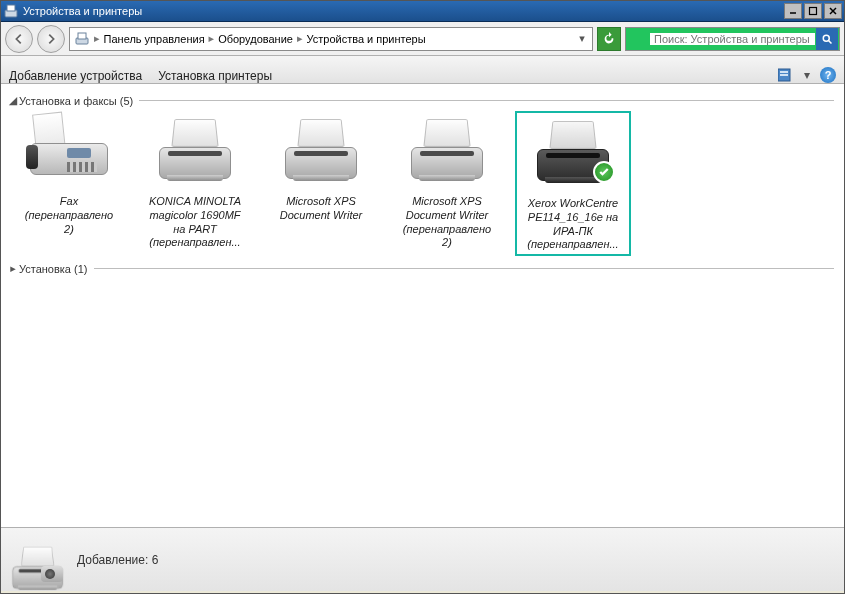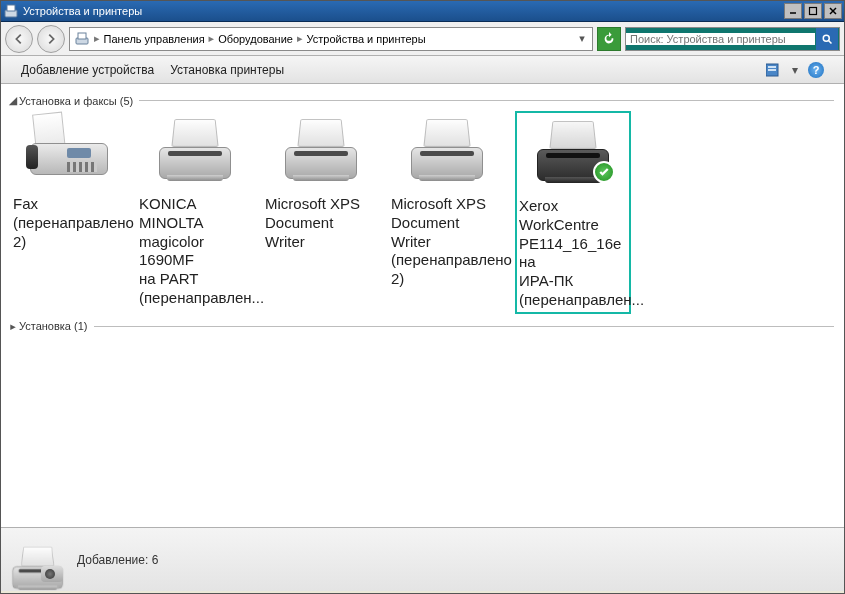--- a/index.html
+++ b/index.html
@@ -15,39 +15,39 @@
 
   
   .navrow { height:34px; background:#f0f0f0; border-bottom:1px solid #b0b0b0; display:flex; align-items:center; padding:2px 4px; gap:4px;}
   .navbtn { width:28px; height:28px; border-radius:50%; background:radial-gradient(#fafafa,#d8d8d8); border:1px solid #a0a0a0; display:flex; align-items:center; justify-content:center; cursor:pointer;}
   .navbtn svg { width:14px; height:14px; stroke:#555; }
   .addr { flex:1; height:24px; background:#fff; border:1px solid #8a8a8a; display:flex; align-items:center; padding:0 4px; font-size:11px; gap:4px;}
   .addr .sep { color:#777; }
   .addr .addrdrop { width:12px; color:#555; text-align:center; }
   .refresh { width:24px; height:24px; background:#3a9b3a; border:1px solid #2d7a2d; display:flex; align-items:center; justify-content:center; cursor:pointer;}
   .refresh svg { width:14px; height:14px; fill:#fff; }
-  .searchbox { width:215px; height:24px; display:flex; align-items:center; background:#0f766e; border:1px solid #8a8a8a;}
+  .searchbox { width:215px; height:24px; display:flex; align-items:center; background:#22c55e; border:1px solid #8a8a8a;padding-left:24px;}
   .searchbox input { flex:1; border:none; outline:none; font-size:11px; padding:0 4px; color:#888;}
   .searchbox .go { width:22px; height:22px; background:#2a6ab3; display:flex; align-items:center; justify-content:center; margin:1px;}
   .searchbox .go svg { width:12px; height:12px; fill:#fff; }
 
   
-  .toolbar { height:28px; background:linear-gradient(#f5f5f5,#e3e3e3); border-bottom:1px solid #b0b0b0; display:flex; align-items:center; padding:0 20px; font-size:12px;}
+  .toolbar { height:28px; background:linear-gradient(#f5f5f5,#e3e3e3); border-bottom:1px solid #b0b0b0; display:flex; align-items:flex-end; padding:0 8px; font-size:12px;}
   .toolbar .tbtn { margin-right:16px; cursor:pointer; color:#222;}
   .toolbar .spacer { flex:1; }
   .toolbar .smallicon { width:18px; height:16px; margin-left:6px; display:flex; align-items:center; justify-content:center; cursor:pointer;}
   .toolbar .help { width:16px; height:16px; border-radius:50%; background:radial-gradient(#6fb4f0,#1b6fc0); color:#fff; font-size:11px; font-weight:bold; display:flex; align-items:center; justify-content:center; margin-left:8px;}
 
   
   .content { height: calc(594px - 21px - 34px - 28px - 66px - 2px); background:#fff; overflow:auto; padding:4px 10px 10px 10px;}
   .group-hdr { display:flex; align-items:center; font-size:11px; color:#333; margin:6px 0 4px -4px;}
   .group-hdr .arrow { width:12px; display:inline-block; text-align:center; color:#555; cursor:pointer;}
   .group-hdr .line { flex:1; height:1px; background:#bdbdbd; margin-left:6px;}
   .items { display:flex; flex-wrap:wrap; gap:10px; }
-  .item { width:116px; font-size:15px; color:#222; padding:6px 2px 2px 2px; cursor:pointer;}
+  .item { width:116px; text-align:center; font-size:11px; color:#222; padding:6px 2px 2px 2px; cursor:pointer;font-style:italic;}
   .item.highlight { border:2px solid #14b8a6; }
   .devicon { width:84px; height:72px; margin:0 auto 6px auto; position:relative; }
   .label-lines span { display:block; line-height:1.25; }
 
   
   .printer { position:relative; width:76px; height:62px; margin:auto; }
   .printer .tray { position:absolute; top:0; left:16px; width:44px; height:30px; background:linear-gradient(#fefefe,#e2e2e2); border:1px solid #bcbcbc; border-radius:2px; transform:perspective(80px) rotateX(22deg);}
   .printer .body { position:absolute; bottom:0; left:2px; right:2px; height:32px; background:linear-gradient(#e5e5e5,#a9a9a9); border-radius:6px; border:1px solid #8f8f8f;}
   .printer .slot { position:absolute; top:3px; left:8px; right:8px; height:5px; background:#4a4a4a; border-radius:2px;}
   .printer .outtray { position:absolute; bottom:-2px; left:10px; right:10px; height:6px; background:linear-gradient(#cfcfcf,#8a8a8a); border-radius:0 0 3px 3px;}

